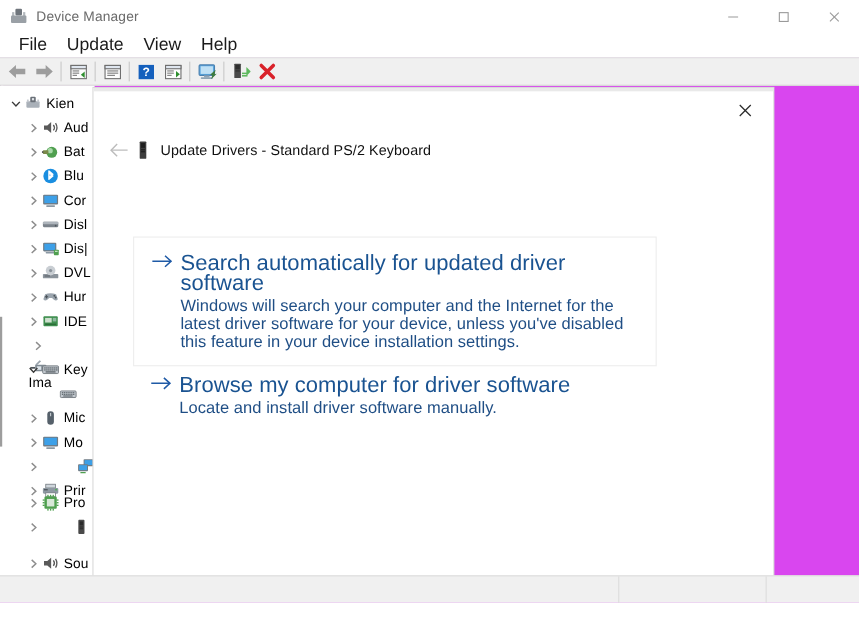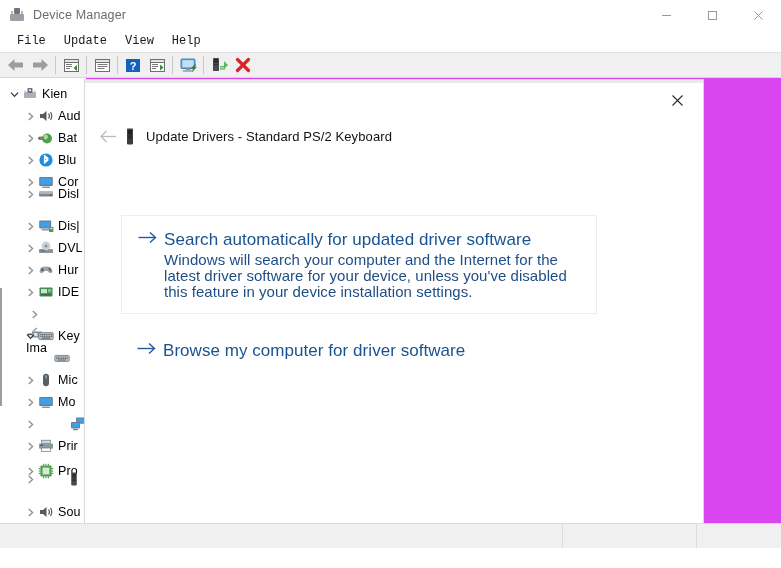--- a/index.html
+++ b/index.html
@@ -46,21 +46,21 @@
   }
   .wc svg{display:block;}
 
   
   .menubar{
     position:absolute;left:0;top:30px;width:781px;height:22px;
     background:#ffffff;display:flex;align-items:center;
     padding-left:8px;box-sizing:border-box;
   }
   .menu-item{
-    font-size:12px;color:#1a1a1a;padding:2px 9px;line-height:16px;font-family:Liberation Mono, monospace;
+    font-size:16px;color:#1a1a1a;padding:2px 9px;line-height:16px;
   }
 
   
   .toolbar{
     position:absolute;left:0;top:52px;width:781px;height:26px;
     background:#f0f0f0;
     border-top:1px solid #e2e2e2;border-bottom:1px solid #d6d6d6;
     display:flex;align-items:center;padding-left:4px;box-sizing:border-box;
   }
   .tbtn{
@@ -130,21 +130,21 @@
   }
   .optbox.framed{border:1px solid #ededed;background:#fff;}
   .opt-row{display:flex;}
   .opt-arrow{
     width:26px;flex:0 0 auto;color:#1f5aa6;font-size:17px;line-height:20px;
     padding-top:1px;
   }
   .opt-arrow svg{display:block;}
   .opt-body{flex:1 1 auto;}
   .opt-title{
-    font-size:17px;color:#1a5391;line-height:19px;letter-spacing:.05px;
+    font-size:20px;color:#1a5391;line-height:19px;letter-spacing:.05px;
   }
   .opt-desc{
     font-size:15px;color:#1f4e85;line-height:16px;margin-top:3px;
     letter-spacing:.05px;
   }
   .dlg-footer{
     position:absolute;left:0;bottom:0;width:618px;height:44px;
     background:#f0f0f0;border-top:1px solid #dcdcdc;
   }
   .cancel-btn{
@@ -377,21 +377,21 @@
       <span class="tico">
         <svg width="16" height="16" viewBox="0 0 16 16">
           <rect x="1.2" y="3" width="13.6" height="9" rx="1" fill="#6f7b85"></rect>
           <rect x="2.3" y="4" width="11.4" height="6.6" fill="#3da0e8"></rect>
           <rect x="4" y="12.6" width="8" height="1.5" rx="0.7" fill="#8b98a3"></rect>
         </svg>
       </span>
       <span class="tlabel">Cor</span>
     </div>
 
-    <div class="treerow" style="left:22px;top:105px;align-items:center;">
+    <div class="treerow" style="left:22px;top:115px;align-items:center;">
       <span class="chev">
         <svg width="9" height="9" viewBox="0 0 9 9">
             <path d="M2.8 1 L6.6 4.5 L2.8 8" fill="none" stroke="#8d8d8d" stroke-width="1.3"></path>
           </svg>
       </span>
       <span class="tico">
         <svg width="16" height="16" viewBox="0 0 16 16">
           <rect x="1" y="5.5" width="14" height="5" rx="1" fill="#7b838b"></rect>
           <rect x="1" y="5.5" width="14" height="2.4" rx="1" fill="#aeb5bc"></rect>
           <circle cx="12.6" cy="9.2" r="0.8" fill="#4e545a"></circle>
@@ -605,21 +605,21 @@
           <rect x="3.6" y="2.2" width="8.8" height="3.4" fill="#cfd6dc" stroke="#6f767c" stroke-width="0.7"></rect>
           <rect x="1" y="5.6" width="14" height="5.2" rx="1" fill="#8e99a2"></rect>
           <rect x="2" y="6.6" width="3.4" height="1.2" fill="#4e555b"></rect>
           <circle cx="13" cy="7.2" r="0.8" fill="#4fb04f"></circle>
           <rect x="3.6" y="10" width="8.8" height="3.6" fill="#ffffff" stroke="#6f767c" stroke-width="0.7"></rect>
         </svg>
       </span>
       <span class="tlabel">Prir</span>
     </div>
 
-    <div class="treerow" style="left:22px;top:382px;">
+    <div class="treerow" style="left:22px;top:368px;">
       <span class="chev">
         <svg width="9" height="9" viewBox="0 0 9 9">
             <path d="M2.8 1 L6.6 4.5 L2.8 8" fill="none" stroke="#8d8d8d" stroke-width="1.3"></path>
           </svg>
       </span>
       <span class="tico">
         <svg width="16" height="16" viewBox="0 0 16 16">
           <rect x="2.4" y="2.4" width="11.2" height="11.2" rx="1" fill="#4f9f4f"></rect>
           <rect x="4.6" y="4.6" width="6.8" height="6.8" fill="#d8e8d8"></rect>
           <g fill="#4f9f4f">
@@ -746,20 +746,21 @@
     <div class="optbox" style="top:247px;">
       <div class="opt-row">
         <div class="opt-arrow">
           <svg width="20" height="13" viewBox="0 0 20 13">
             <line x1="0.5" y1="6.5" x2="17" y2="6.5" stroke="#1f5aa6" stroke-width="1.4"></line>
             <path d="M12 1.5 L17.5 6.5 L12 11.5" fill="none" stroke="#1f5aa6" stroke-width="1.4"></path>
           </svg>
         </div>
         <div class="opt-body">
           <div class="opt-title">Browse my computer for driver software</div>
+          <div class="opt-desc">Locate and install driver software manually.</div>
         </div>
       </div>
     </div>
 
   </div>
 
   <div class="statusbar">
     <div class="sb-seg" style="left:562px;width:134px;"></div>
     <div class="sb-seg" style="left:696px;width:85px;"></div>
   </div>

